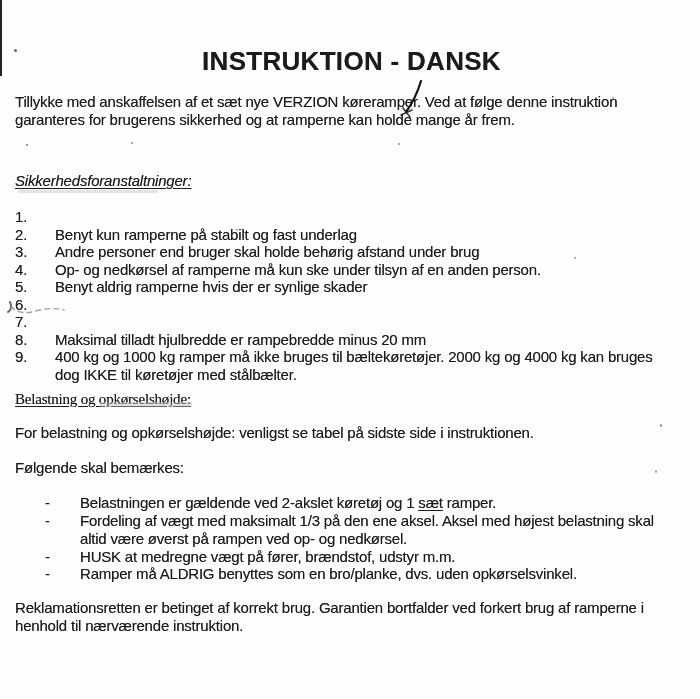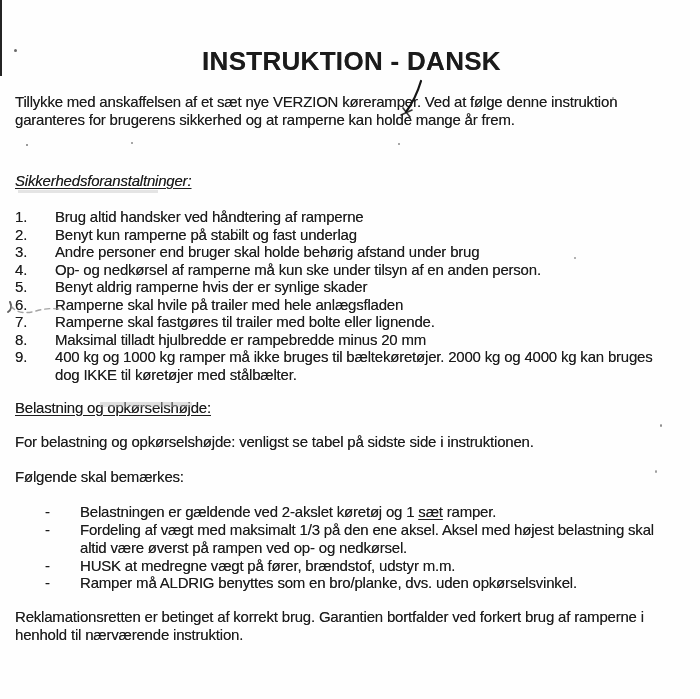--- a/index.html
+++ b/index.html
@@ -25,21 +25,21 @@
   .olist .row { display:flex; line-height:17.5px; }
   .olist .num { flex:0 0 40px; }
   .txt { white-space:nowrap; }
   .ulist { margin-left:30px; }
   .ulist .row { display:flex; line-height:17.5px; }
   .ulist .dash { flex:0 0 35px; }
   .u { text-decoration:underline; text-underline-offset:2px; }
   .mt-intro { margin-top:17px; }
   .mt-h1 { margin-top:43px;font-style:italic; }
   .mt-ol { margin-top:18px; }
-  .mt-h2 { margin-top:15px; }
+  .mt-h2 { margin-top:6px;font-family:Liberation Serif, serif; }
   .mt-p1 { margin-top:16px; }
   .mt-p2 { margin-top:17px; }
   .mt-ul { margin-top:17px; }
   .mt-h3 { margin-top:17px; }
   .mt-final { margin-top:16px; }
   
   .edge-line { position:absolute; left:0; top:0; width:2px; height:76px; background:#242424; }
   .speck { position:absolute; border-radius:50%; }
   .smudge { position:absolute; filter:blur(0.6px); }
   .penmark, .scribble { position:absolute; }
@@ -56,45 +56,42 @@
     <div class="mt-intro">
       <div class="line">Tillykke med anskaffelsen af et sæt nye VERZION køreramper. Ved at følge denne instruktion</div>
       <div class="line">garanteres for brugerens sikkerhed og at ramperne kan holde mange år frem.</div>
     </div>
 
     <div class="heading mt-h1">Sikkerhedsforanstaltninger:</div>
 
     <div class="olist mt-ol">
       <div class="row">
         <span class="num">1.</span>
-        <span class="txt">Brug altid handsker ved håndtering af ramperne</span>
       </div>
       <div class="row">
         <span class="num">2.</span>
         <span class="txt">Benyt kun ramperne på stabilt og fast underlag</span>
       </div>
       <div class="row">
         <span class="num">3.</span>
         <span class="txt">Andre personer end bruger skal holde behørig afstand under brug</span>
       </div>
       <div class="row">
         <span class="num">4.</span>
         <span class="txt">Op- og nedkørsel af ramperne må kun ske under tilsyn af en anden person.</span>
       </div>
       <div class="row">
         <span class="num">5.</span>
         <span class="txt">Benyt aldrig ramperne hvis der er synlige skader</span>
       </div>
       <div class="row">
         <span class="num">6.</span>
-        <span class="txt">Ramperne skal hvile på trailer med hele anlægsfladen</span>
       </div>
       <div class="row">
         <span class="num">7.</span>
-        <span class="txt">Ramperne skal fastgøres til trailer med bolte eller lignende.</span>
       </div>
       <div class="row">
         <span class="num">8.</span>
         <span class="txt">Maksimal tilladt hjulbredde er rampebredde minus 20 mm</span>
       </div>
       <div class="row">
         <span class="num">9.</span>
         <span class="txt">
           <div class="line">400 kg og 1000 kg ramper må ikke bruges til bæltekøretøjer. 2000 kg og 4000 kg kan bruges</div>
           <div class="line">dog IKKE til køretøjer med stålbælter.</div>

